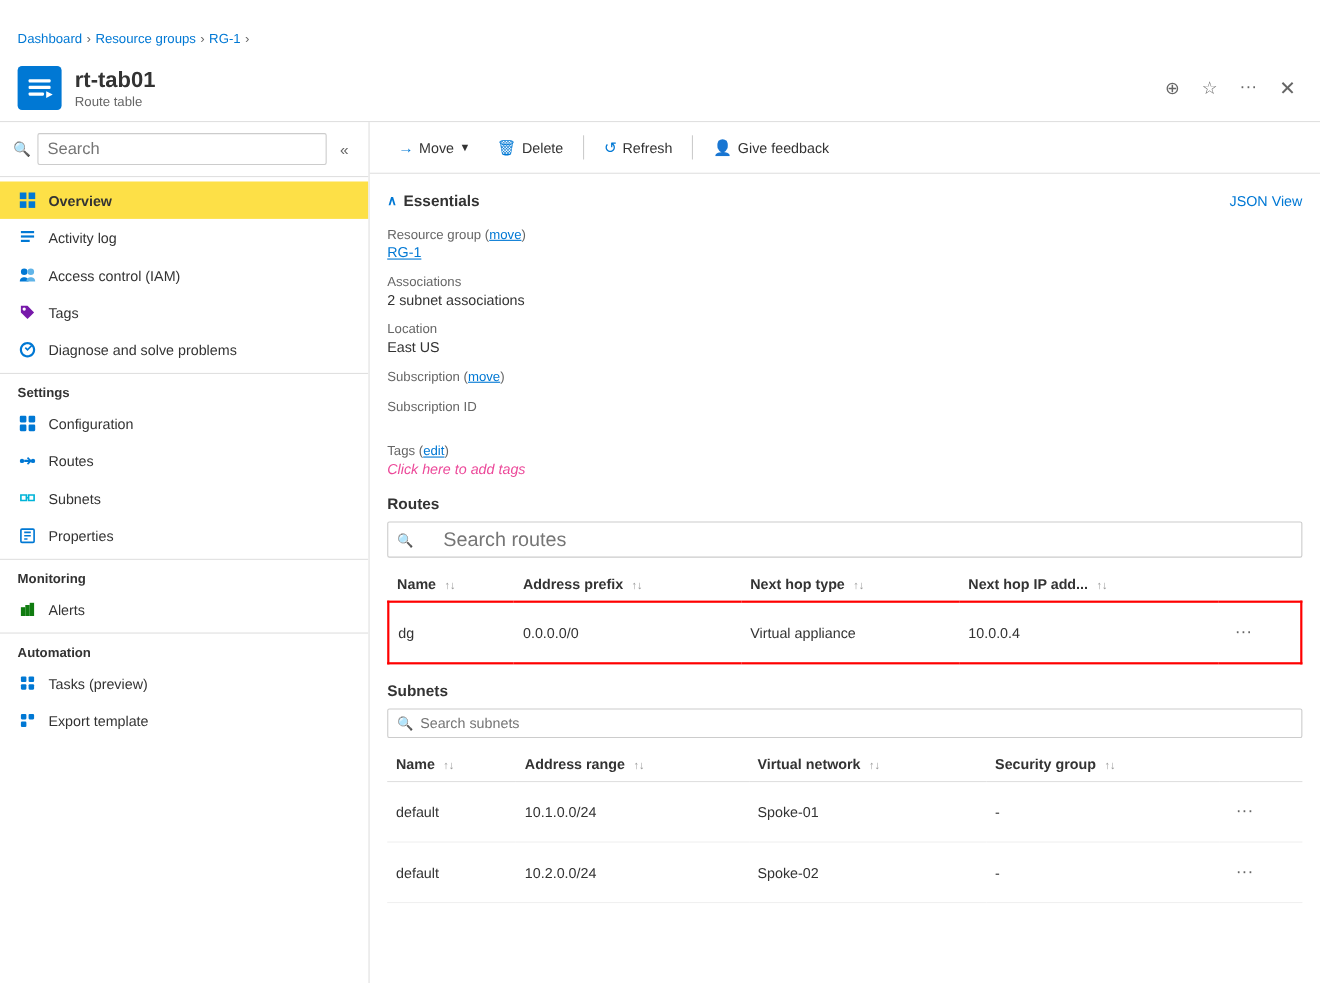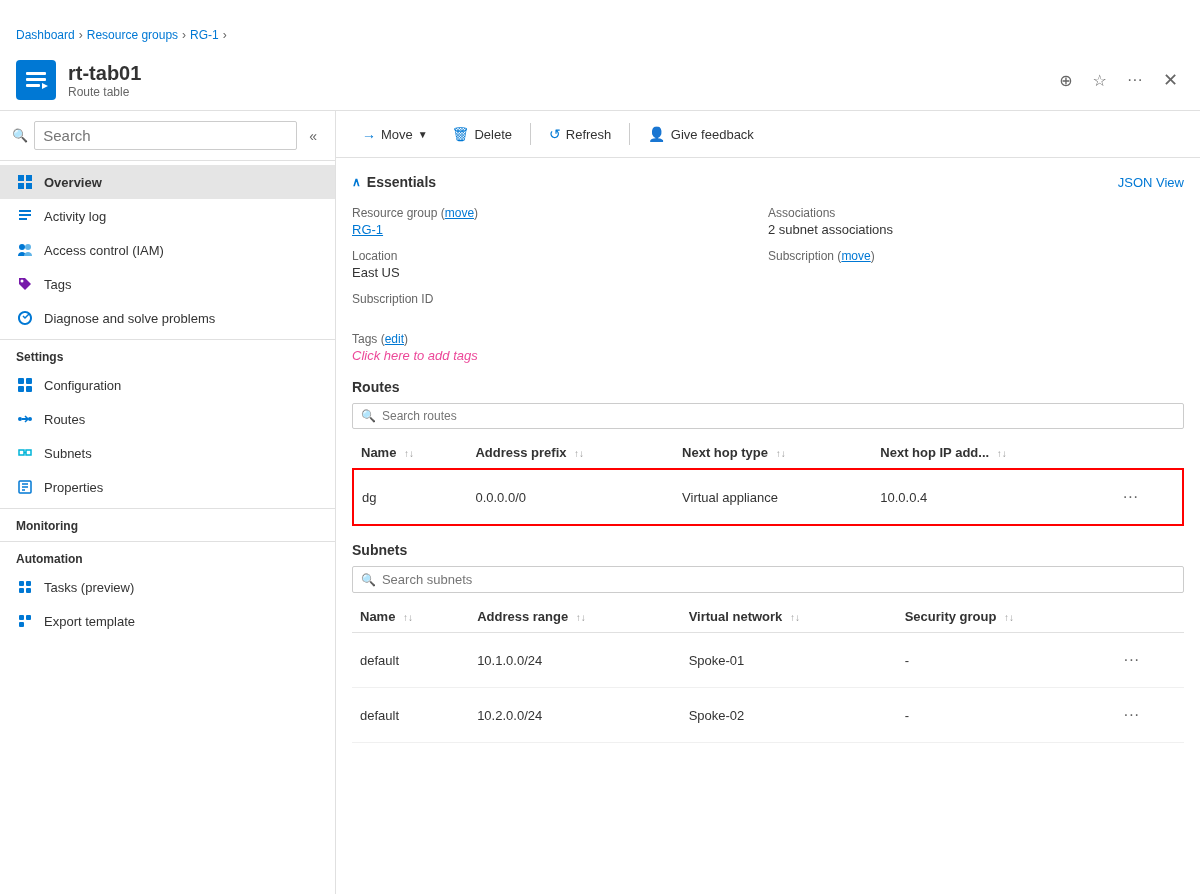--- a/index.html
+++ b/index.html
@@ -22,39 +22,39 @@
     .close-btn { font-size: 18px; }
 
     
     .sidebar { width: 336px; border-right: 1px solid #e0e0e0; display: flex; flex-direction: column; overflow: hidden; flex-shrink: 0; }
     .search-box { padding: 10px 12px; border-bottom: 1px solid #e0e0e0; display: flex; align-items: center; gap: 6px; }
     .search-input { border: 1px solid #ccc; border-radius: 2px; padding: 5px 8px; font-size: 15px; flex: 1; outline: none; }
     .collapse-btn { background: none; border: none; cursor: pointer; color: #666; font-size: 14px; padding: 2px 6px; }
 
     .sidebar-nav { flex: 1; overflow-y: auto; padding: 4px 0; }
     .nav-item { display: flex; align-items: center; padding: 8px 16px; cursor: pointer; gap: 10px; font-size: 13px; color: #333; }
-    .nav-item.active { background: #e5e5e5; font-weight: 600; }
+    .nav-item.active { background: #fde047; font-weight: 600; }
     .nav-item .nav-icon { width: 18px; height: 18px; display: flex; align-items: center; justify-content: center; font-size: 14px; flex-shrink: 0; }
     .section-label { padding: 10px 16px 4px; font-size: 12px; font-weight: 700; color: #333; border-top: 1px solid #e0e0e0; margin-top: 4px; }
 
     
     .main-content { flex: 1; overflow-y: auto; padding: 0; }
     .toolbar { display: flex; align-items: center; padding: 10px 16px; border-bottom: 1px solid #e0e0e0; gap: 4px; flex-wrap: wrap; }
     .toolbar-btn { display: flex; align-items: center; gap: 5px; background: none; border: none; cursor: pointer; color: #333; font-size: 13px; padding: 5px 10px; border-radius: 2px; }
     .toolbar-btn .btn-icon { font-size: 14px; color: #0078d4; }
     .toolbar-divider { width: 1px; height: 22px; background: #ccc; margin: 0 4px; }
 
     
     .content-area { padding: 16px; }
     .section-header { display: flex; align-items: center; justify-content: space-between; margin-bottom: 12px; }
     .section-title { font-size: 14px; font-weight: 600; display: flex; align-items: center; gap: 6px; }
     .chevron-icon { font-size: 12px; color: #0078d4; }
     .json-view-link { color: #0078d4; cursor: pointer; font-size: 13px; text-decoration: none; }
 
-    .essentials-grid { display: grid; grid-template-columns: 1fr 1fr; gap: 0; margin-bottom: 16px; }
+    .essentials-grid { display: grid; grid-template-columns: 1fr; gap: 0; margin-bottom: 16px; }
     .essentials-item { padding: 4px 0 8px 0; }
     .essentials-label { font-size: 12px; color: #666; margin-bottom: 2px; }
     .essentials-value { font-size: 13px; color: #333; }
     .essentials-link { color: #0078d4; cursor: pointer; text-decoration: underline; }
 
     .tags-section { margin-bottom: 16px; }
     .tags-link { color: #ec4899; cursor: pointer; text-decoration: none; font-size: 13px; font-style: italic; }
 
     
     .routes-section { margin-bottom: 16px; }
@@ -236,20 +236,30 @@
                 <line x1="5" y1="8" x2="11" y2="8" stroke="#0078d4" stroke-width="1.5"></line>
                 <line x1="5" y1="11" x2="8" y2="11" stroke="#0078d4" stroke-width="1.5"></line>
               </svg>
           </span>
           <span>Properties</span>
         </div>
 
 
         <div class="section-label">Monitoring</div>
 
+        <div class="nav-item">
+          <span class="nav-icon icon-green">
+            <svg width="16" height="16" viewBox="0 0 16 16" fill="none">
+                <rect x="2" y="6" width="4" height="8" fill="#107c10"></rect>
+                <rect x="6" y="4" width="4" height="10" fill="#107c10"></rect>
+                <rect x="10" y="2" width="4" height="12" fill="#107c10"></rect>
+              </svg>
+          </span>
+          <span>Alerts</span>
+        </div>
 
         <div class="section-label">Automation</div>
 
         <div class="nav-item">
           <span class="nav-icon icon-blue">
             <svg width="16" height="16" viewBox="0 0 16 16" fill="none">
                 <rect x="2" y="2" width="5" height="5" rx="1" fill="#0078d4"></rect>
                 <rect x="9" y="2" width="5" height="5" rx="1" fill="#0078d4"></rect>
                 <rect x="2" y="9" width="5" height="5" rx="1" fill="#0078d4"></rect>
                 <rect x="9" y="9" width="5" height="5" rx="1" fill="#0078d4"></rect>
@@ -338,21 +348,21 @@
           <div class="essentials-label">
             Tags (<a class="essentials-link">edit</a>)
           </div>
           <a class="tags-link">Click here to add tags</a>
         </div>
 
         <div class="routes-section">
           <div class="routes-title">Routes</div>
           <div class="search-bar">
             <span class="search-icon-small">🔍</span>
-            <input type="text" style="border: none; outline: none; font-size: 12px; flex: 1 1 0%;" placeholder="Search routes">
+            <input type="text" style="border: none; outline: none; font-size: 18px; flex: 1 1 0%; margin-left: 21px;" placeholder="Search routes">
           </div>
           <table class="data-table">
             <thead>
               <tr>
                 <th>
                   <span>Name</span>
                   <span class="sort-icon">↑↓</span>
                 </th>
                 <th>
                   <span>Address prefix</span>

